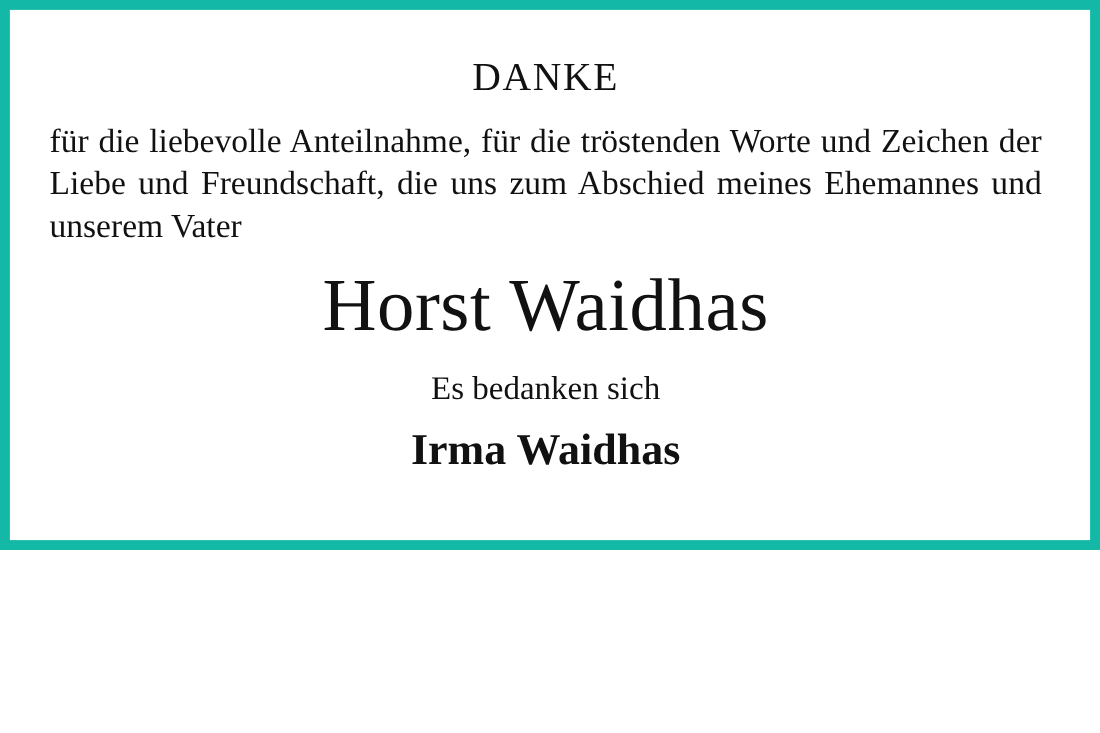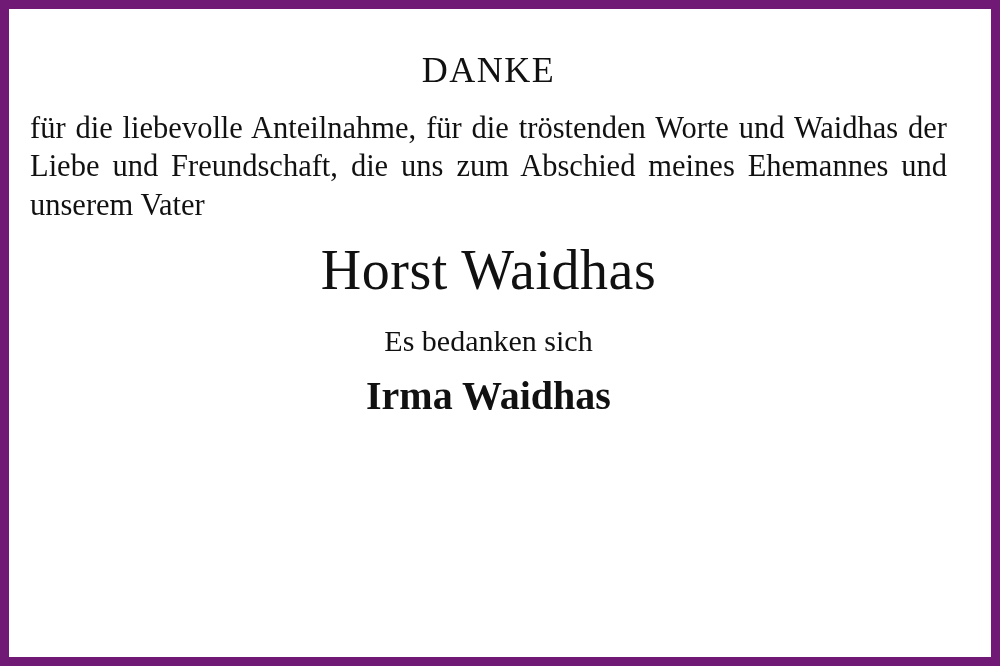--- a/index.html
+++ b/index.html
@@ -10,24 +10,24 @@
   body {
     width: 1000px;
     height: 666px;
     font-family: "Liberation Serif", serif;
     color: #111111;
     overflow: hidden;
   }
   .obituary {
     box-sizing: border-box;
     width: 1000px;
-    height: 666px;
-    border: 9px solid #701a75;
+    height: 500px;
+    border: 9px solid #14b8a6;
     background: #ffffff;
-    padding: 30px 44px 16px 21px;
+    padding: 30px 44px 16px 36px;
   }
   .inner {
     width: 100%;
     height: 100%;
   }
   .heading {
     text-align: center;
     font-size: 36px;
     letter-spacing: 1.5px;
     font-weight: 400;
@@ -41,21 +41,21 @@
     text-align: justify;
     text-justify: inter-word;
     margin: 0 0 8px 0;
     hyphens: none;
   }
   .para.no-justify {
     text-align: left;
   }
   .name {
     text-align: center;
-    font-size: 56px;
+    font-size: 68px;
     line-height: 1.12;
     font-weight: 400;
     margin: 14px 0 10px 0;
     letter-spacing: 0.5px;
   }
   .closing {
     text-align: center;
     font-size: 30px;
     margin: 20px 0 12px 0;
     line-height: 1.25;
@@ -72,21 +72,21 @@
   }
 </style>
 </head>
 <body>
 
 <div class="obituary">
   <div class="inner">
 
     <div class="heading">DANKE</div>
 
-    <p class="para">für die liebevolle Anteilnahme, für die tröstenden Worte und Waidhas der Liebe und Freundschaft, die uns zum Abschied meines Ehemannes und unserem Vater</p>
+    <p class="para">für die liebevolle Anteilnahme, für die tröstenden Worte und Zeichen der Liebe und Freundschaft, die uns zum Abschied meines Ehemannes und unserem Vater</p>
 
     <div class="name">Horst Waidhas</div>
 
 
 
     <div class="closing">Es bedanken sich</div>
 
     <div class="signature">
       <span>Irma Waidhas</span>
     </div>

